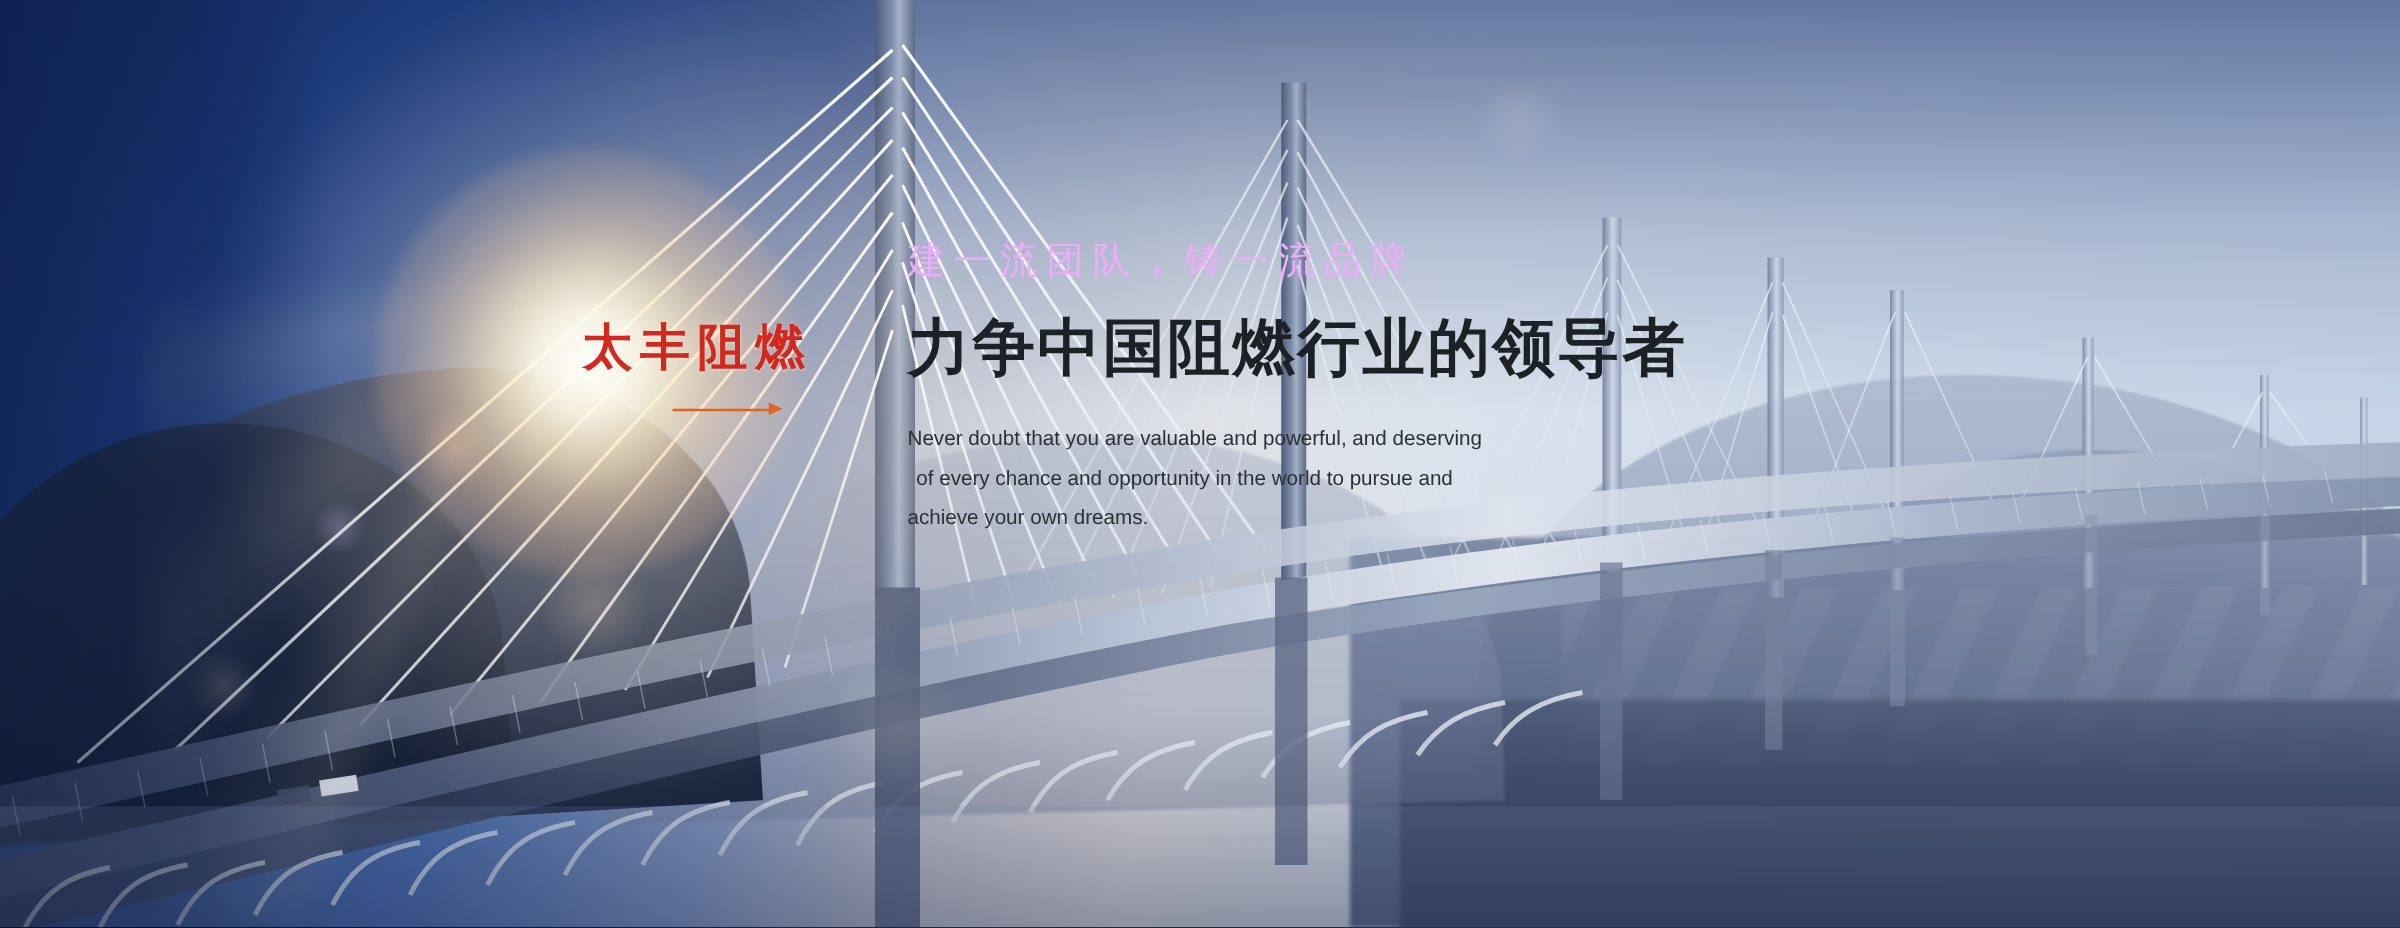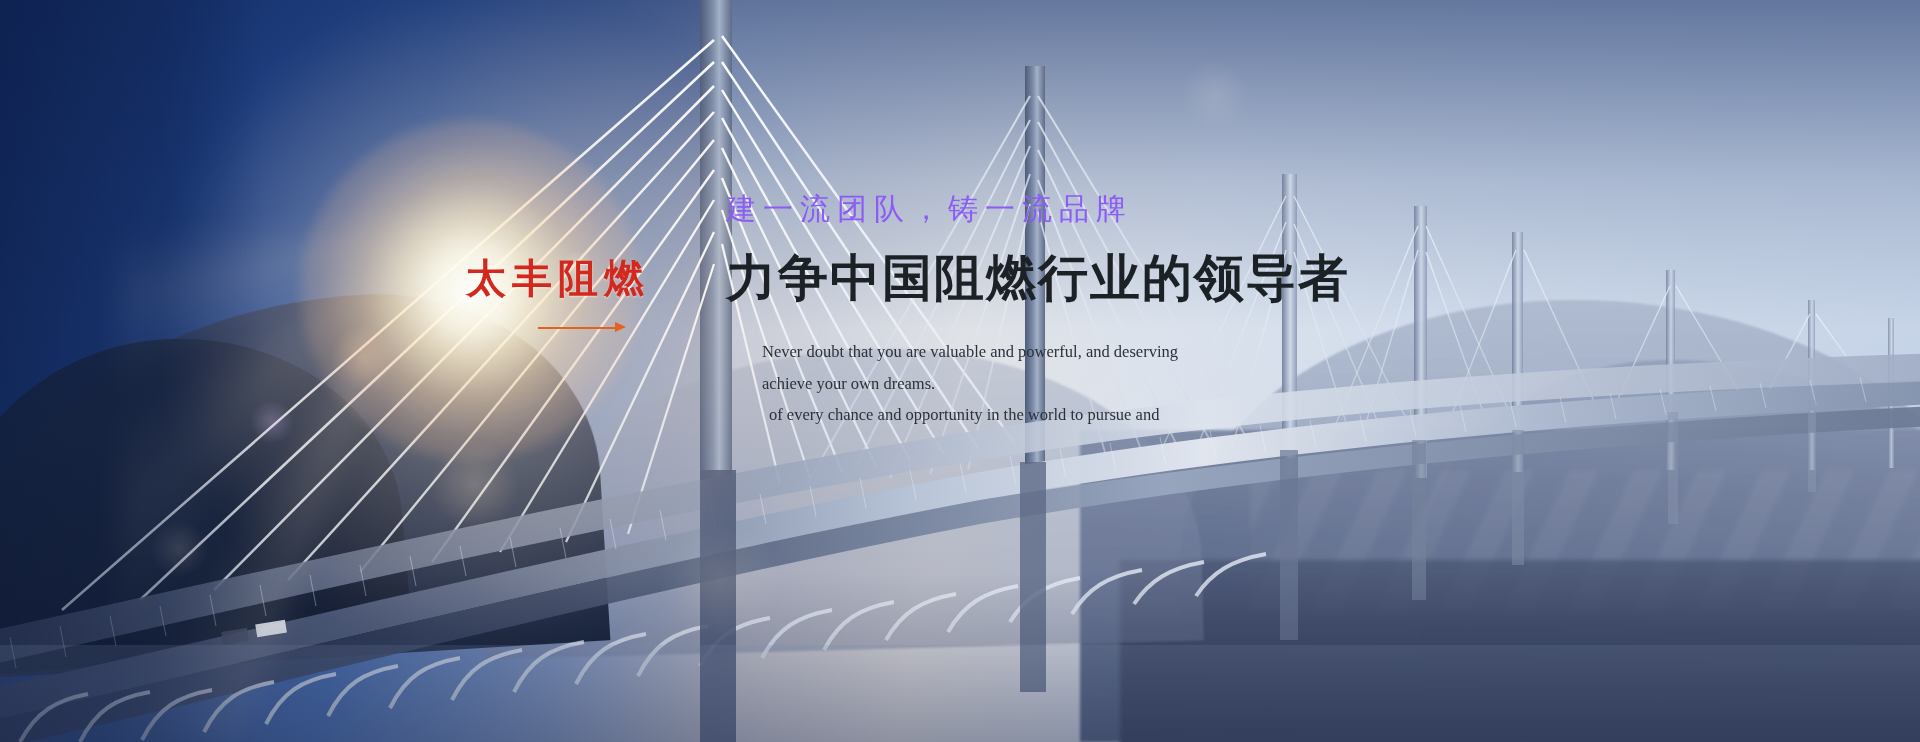--- a/index.html
+++ b/index.html
@@ -191,42 +191,41 @@
     border-left:11px solid #e2621f;
     border-top:5px solid transparent;
     border-bottom:5px solid transparent;
   }
 
   .text-block{position:absolute;left:726px;top:192px;width:620px;}
   .headline-sub{
     font-family:"DejaVu Sans","Liberation Sans",sans-serif;
     font-size:30px;
     letter-spacing:7px;
-    color:#8b5cf6;
+    color:#f0abfc;
     line-height:1.1;
     white-space:nowrap;
   }
   .headline-main{
     font-family:"DejaVu Sans","Liberation Sans",sans-serif;
     font-weight:bold;
     font-size:50px;
     letter-spacing:2px;
     color:#1c2126;
     line-height:1.1;
     margin-top:26px;
     white-space:nowrap;
   }
   .paragraph{
     margin-top:30px;
-    font-family:Liberation Serif, serif;
+    font-family:Liberation Sans, sans-serif;
     font-size:16.5px;
     line-height:1.92;
     color:#2c3138;
     width:575px;
-    margin-left:36px;
   }
   .paragraph .pline{display:block;white-space:nowrap;}
   .paragraph .pline.indent{padding-left:7px;}
 </style>
 </head>
 <body>
 
 <div class="banner">
 
   <div class="sky"></div>
@@ -455,19 +454,19 @@
         <span class="bar"></span>
         <span class="head"></span>
       </div>
     </div>
 
     <div class="text-block">
       <div class="headline-sub">建一流团队，铸一流品牌</div>
       <div class="headline-main">力争中国阻燃行业的领导者</div>
       <div class="paragraph">
         <span class="pline">Never doubt that you are valuable and powerful, and deserving</span>
+        <span class="pline indent">of every chance and opportunity in the world to pursue and</span>
         <span class="pline">achieve your own dreams.</span>
-        <span class="pline indent">of every chance and opportunity in the world to pursue and</span>
       </div>
     </div>
 
   </div>
 </div>
 
 </body></html>

